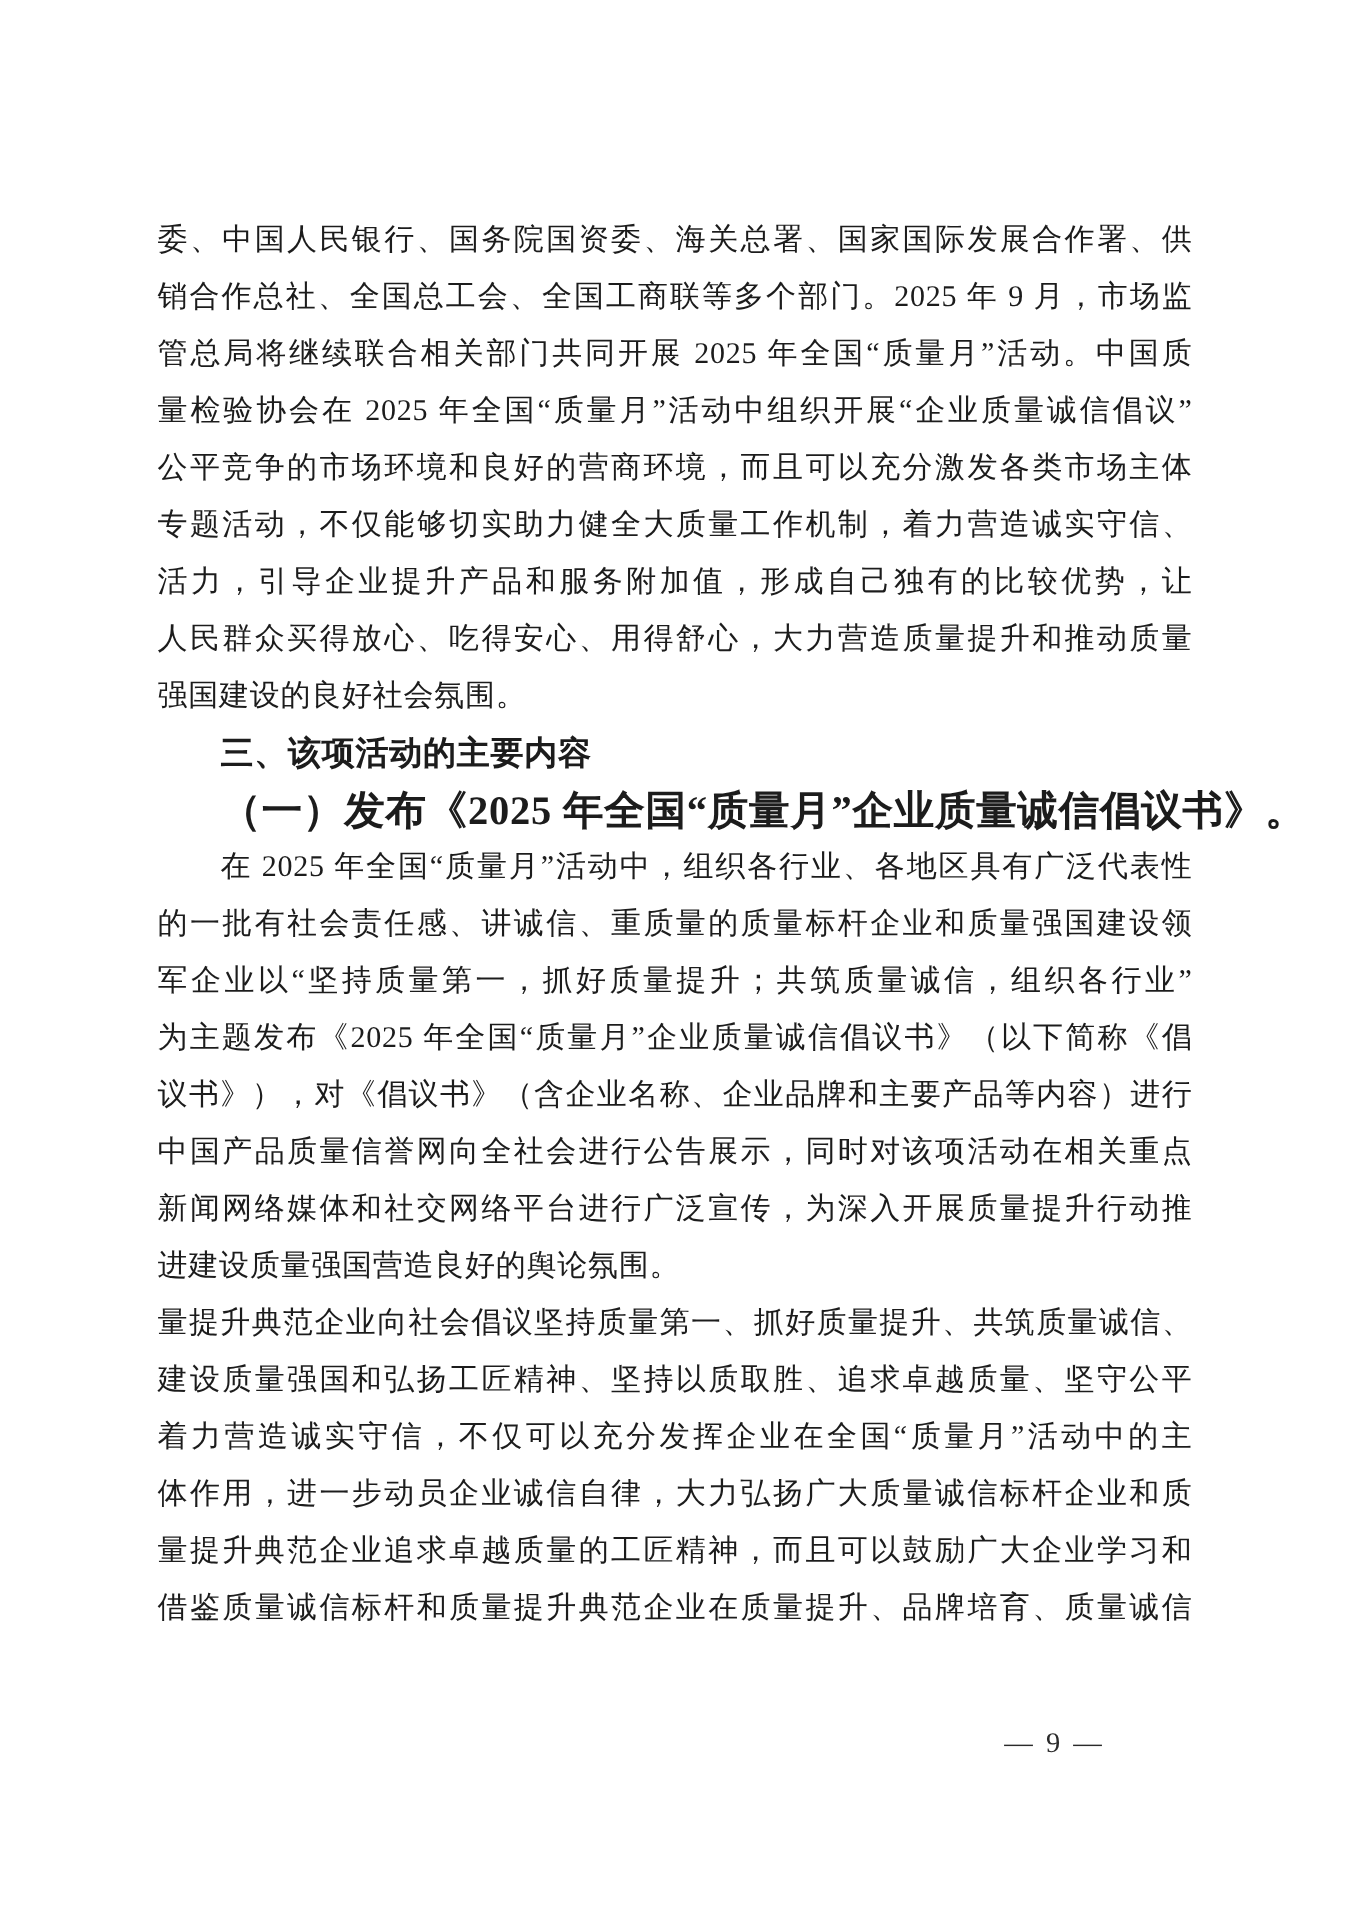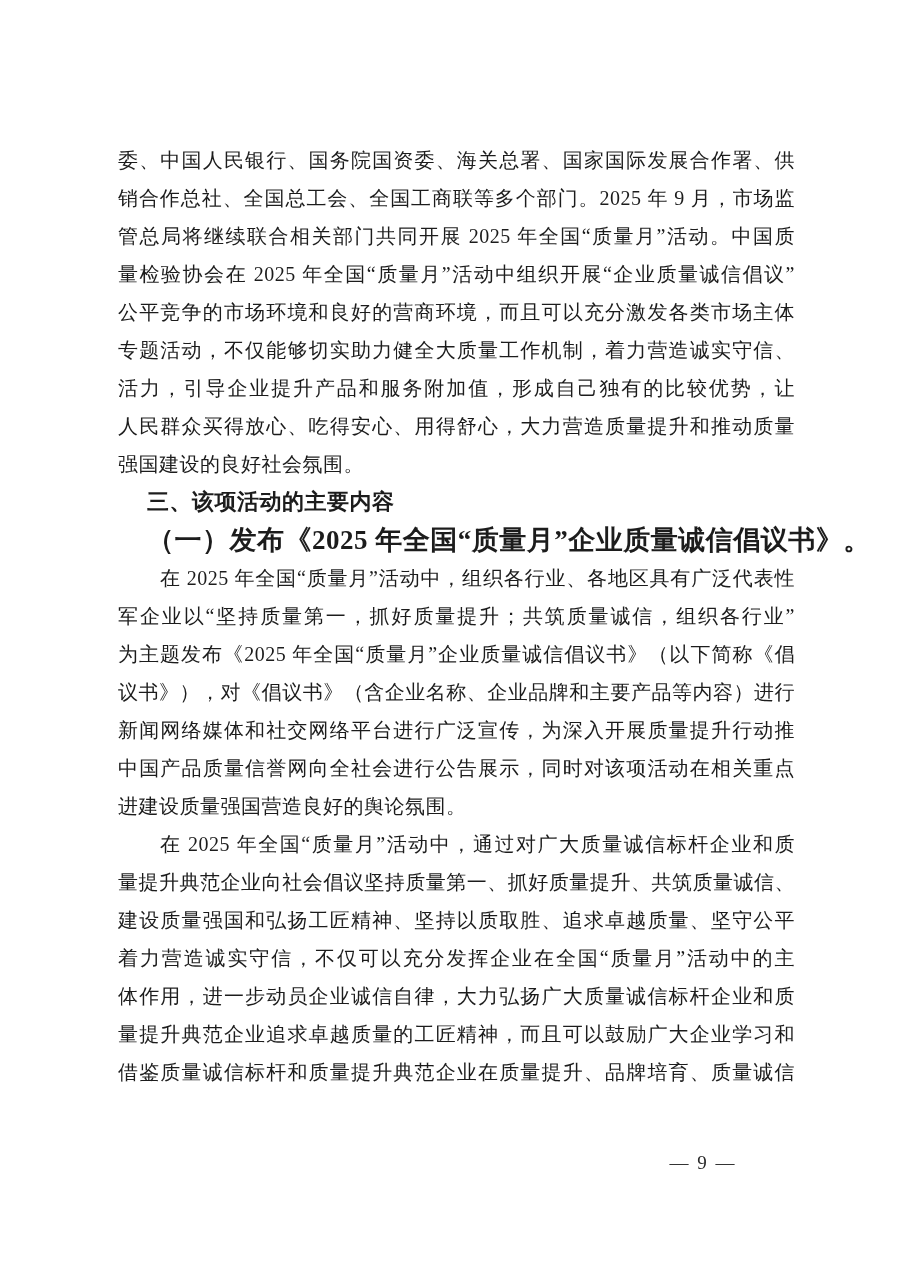--- a/index.html
+++ b/index.html
@@ -28,21 +28,20 @@
   }
   .line {
     height: 38px;
     line-height: 38px;
     font-size: 20px;
     letter-spacing: 0.5px;
     text-align: justify;
     text-align-last: justify;
     overflow: hidden;
     white-space: nowrap;
-    margin-left: 13px;
   }
   .line.end {
     text-align: right;
     text-align-last: left;
   }
   .line.indent {
     text-indent: 42px;
   }
   .heading {
     height: 38px;
@@ -95,30 +94,30 @@
       <div class="line">人民群众买得放心、吃得安心、用得舒心，大力营造质量提升和推动质量</div>
       <div class="line end">强国建设的良好社会氛围。</div>
     </div>
 
     <div class="heading">三、该项活动的主要内容</div>
 
     <div class="subheading">（一）发布《2025 年全国“质量月”企业质量诚信倡议书》。</div>
 
     <div>
       <div class="line indent">在 2025 年全国“质量月”活动中，组织各行业、各地区具有广泛代表性</div>
+      <div class="line">的一批有社会责任感、讲诚信、重质量的质量标杆企业和质量强国建设领</div>
       <div class="line">军企业以“坚持质量第一，抓好质量提升；共筑质量诚信，组织各行业”</div>
       <div class="line">为主题发布《2025 年全国“质量月”企业质量诚信倡议书》（以下简称《倡</div>
       <div class="line">议书》），对《倡议书》（含企业名称、企业品牌和主要产品等内容）进行</div>
+      <div class="line">中国产品质量信誉网向全社会进行公告展示，同时对该项活动在相关重点</div>
       <div class="line">新闻网络媒体和社交网络平台进行广泛宣传，为深入开展质量提升行动推</div>
-      <div class="line">中国产品质量信誉网向全社会进行公告展示，同时对该项活动在相关重点</div>
       <div class="line end">进建设质量强国营造良好的舆论氛围。</div>
     </div>
 
     <div>
-      <div class="line indent">在 2025 年全国“质量月”活动中，通过对广大质量诚信标杆企业和质</div>
       <div class="line">量提升典范企业向社会倡议坚持质量第一、抓好质量提升、共筑质量诚信、</div>
       <div class="line">建设质量强国和弘扬工匠精神、坚持以质取胜、追求卓越质量、坚守公平</div>
       <div class="line">着力营造诚实守信，不仅可以充分发挥企业在全国“质量月”活动中的主</div>
       <div class="line">体作用，进一步动员企业诚信自律，大力弘扬广大质量诚信标杆企业和质</div>
       <div class="line">量提升典范企业追求卓越质量的工匠精神，而且可以鼓励广大企业学习和</div>
       <div class="line">借鉴质量诚信标杆和质量提升典范企业在质量提升、品牌培育、质量诚信</div>
     </div>
 
   </div>
 

